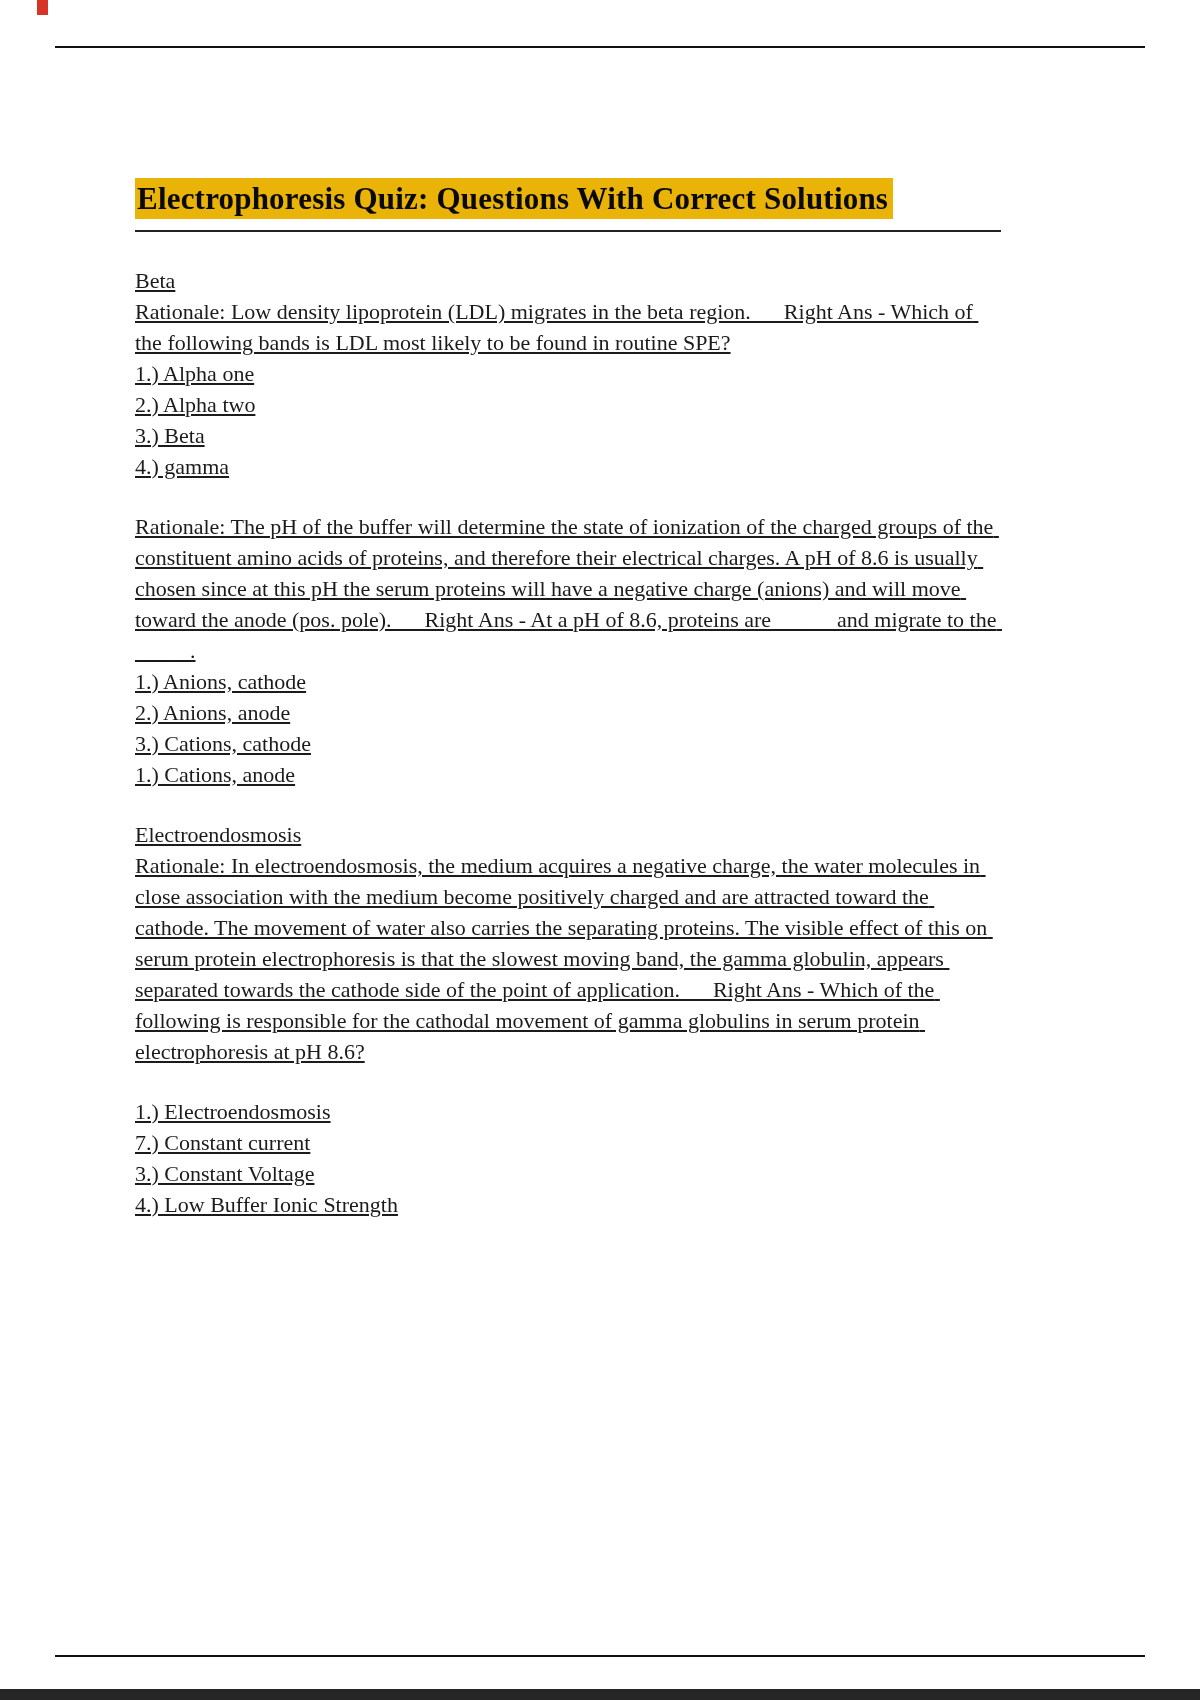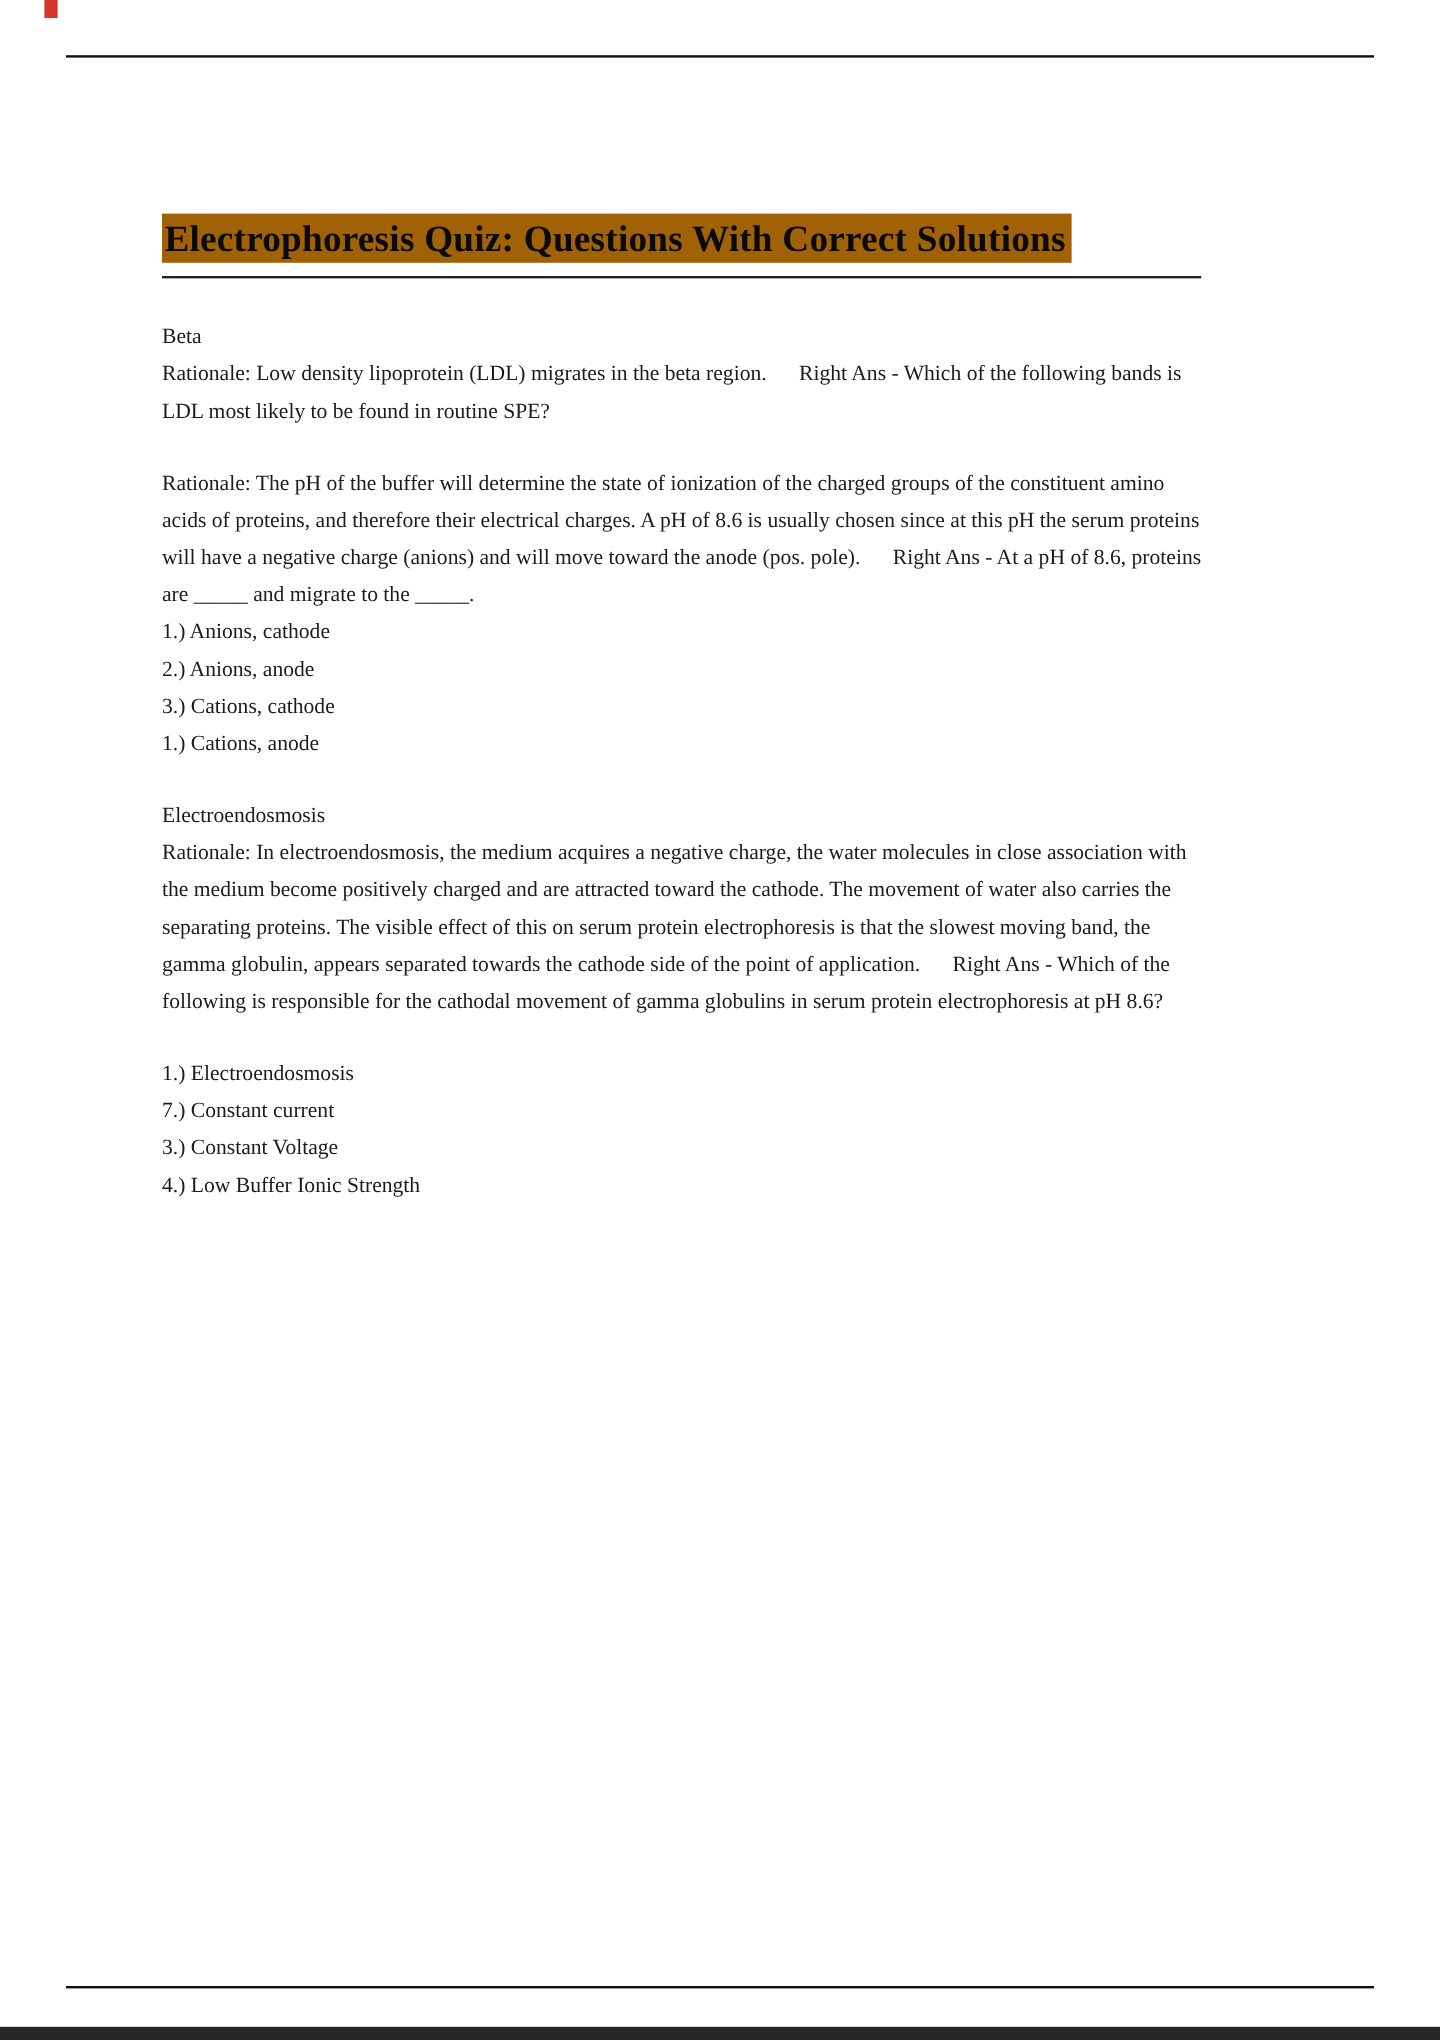--- a/index.html
+++ b/index.html
@@ -51,37 +51,38 @@
     top: 180px;
     width: 866px;
   }
   .title-wrap {
     border-bottom: 2px solid #20242a;
     padding-bottom: 11px;
     margin-bottom: 33px;
   }
   .doc-title {
     display: inline;
-    background: #a16207;
+    background: #eab308;
     font-weight: bold;
     font-size: 31px;
     line-height: 1.25;
     padding: 3px 5px 3px 2px;
     color: #0a0a0a;
     letter-spacing: 0.2px;
   }
   .qa-block {
     margin: 0 0 29px 0;
   }
   .answer-line,
   .rationale,
   .option-line {
-    font-size: 18px;
+    font-size: 22px;
     line-height: 31px;
     margin: 0;
+    text-decoration: underline;
   }
   .rationale {
     white-space: pre-wrap;
   }
   .options.pre-gap {
     margin-top: 29px;
   }
 </style>
 </head>
 <body>
@@ -91,20 +92,26 @@
 
 <div class="content">
 
   <div class="title-wrap">
     <h1 class="doc-title">Electrophoresis Quiz: Questions With Correct Solutions</h1>
   </div>
 
   <div class="qa-block">
     <p class="answer-line">Beta</p>
     <p class="rationale">Rationale: Low density lipoprotein (LDL) migrates in the beta region.      Right Ans - Which of the following bands is LDL most likely to be found in routine SPE?</p>
+    <div class="options">
+      <div class="option-line">1.) Alpha one</div>
+      <div class="option-line">2.) Alpha two</div>
+      <div class="option-line">3.) Beta</div>
+      <div class="option-line">4.) gamma</div>
+    </div>
   </div>
 
   <div class="qa-block">
     <p class="rationale">Rationale: The pH of the buffer will determine the state of ionization of the charged groups of the constituent amino acids of proteins, and therefore their electrical charges. A pH of 8.6 is usually chosen since at this pH the serum proteins will have a negative charge (anions) and will move toward the anode (pos. pole).      Right Ans - At a pH of 8.6, proteins are _____ and migrate to the _____.</p>
     <div class="options">
       <div class="option-line">1.) Anions, cathode</div>
       <div class="option-line">2.) Anions, anode</div>
       <div class="option-line">3.) Cations, cathode</div>
       <div class="option-line">1.) Cations, anode</div>
     </div>

